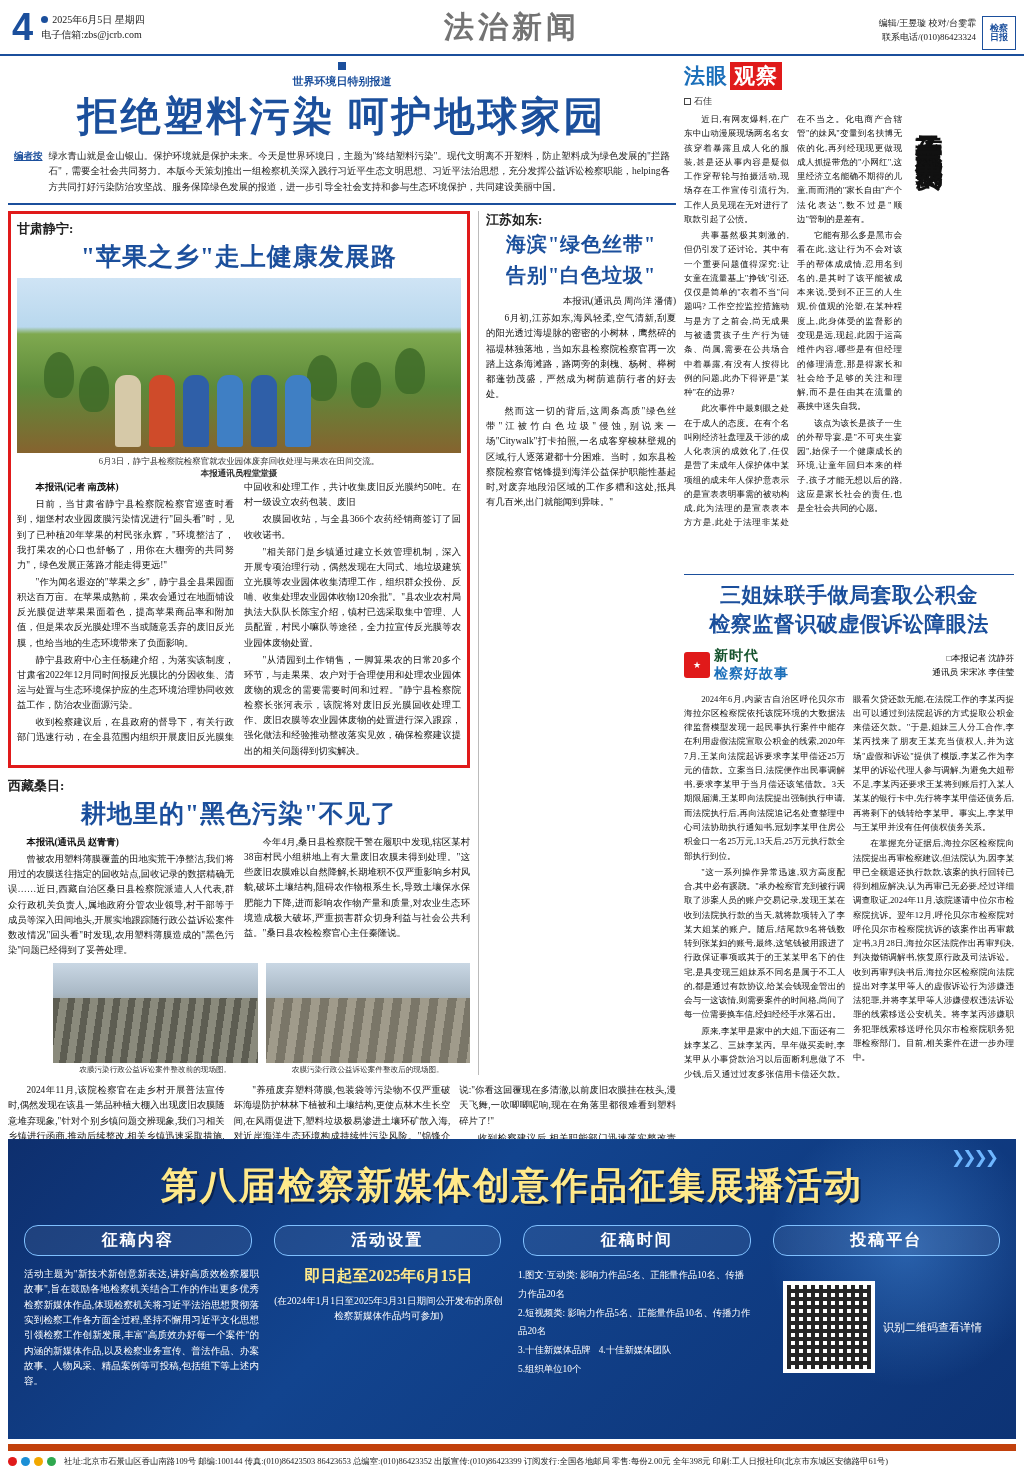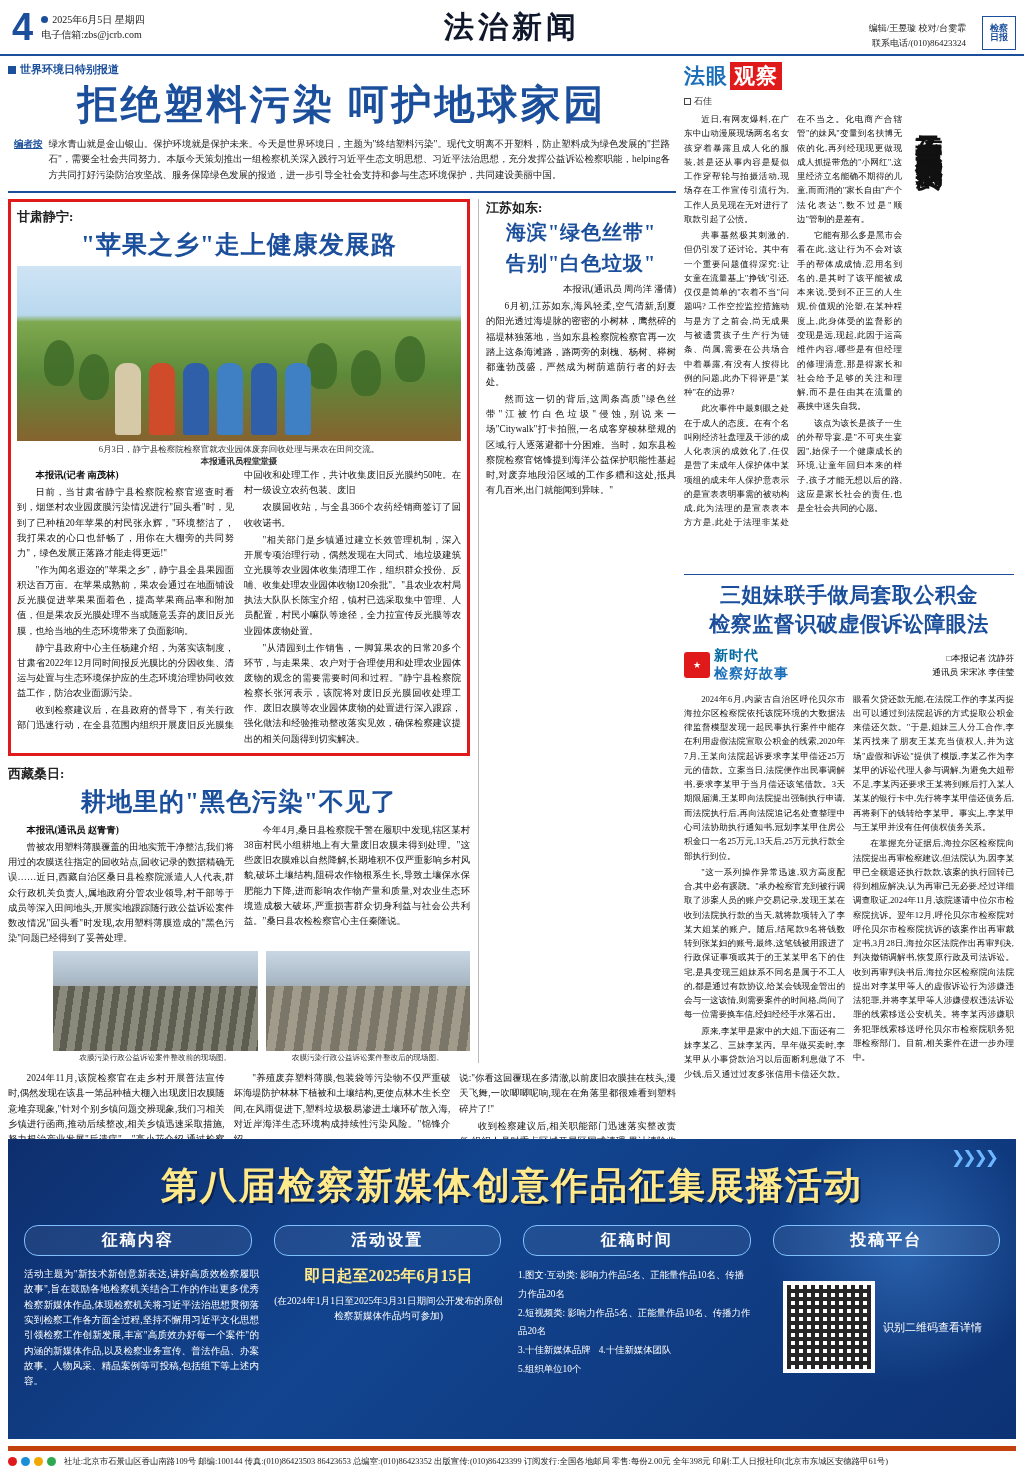--- a/index.html
+++ b/index.html
@@ -21,45 +21,45 @@
   .page-num {
     font-size: 38px; font-weight: bold; color: #1b4f9c;
     font-family: "Liberation Sans", sans-serif;
     line-height: 1; margin-right: 8px; padding-left: 4px;
   }
   .mh-left { font-size: 10px; color: #222; line-height: 1.5; }
   .mh-left .row1 { display: flex; align-items: center; gap: 4px; }
   .mh-dot { width: 7px; height: 7px; background: #1b4f9c; border-radius: 50%; display: inline-block; }
   .mh-title {
     position: absolute; left: 0; right: 0; text-align: center;
-    font-size: 30px; font-weight: bold; color: #0f172a;
+    font-size: 30px; font-weight: bold; color: #737373;
     font-family: Liberation Mono, monospace; letter-spacing: 4px;
   }
   .mh-right {
-    margin-left: auto; display: flex; align-items: flex-end; gap: 16px;
+    margin-left: auto; display: flex; align-items: flex-start; gap: 6px;
     font-size: 9px; color: #222; line-height: 1.6; text-align: right;
     z-index: 2;
     margin-top: 12px;
   }
   .mh-logo {
     width: 34px; height: 34px; border: 1px solid #1b4f9c; color: #1b4f9c;
     font-size: 9px; font-weight: bold; display: flex; flex-direction: column;
     align-items: center; justify-content: center; line-height: 1.05;
     font-family: "Liberation Serif", serif;
   }
 
   
   .content { display: flex; padding: 6px 8px 0 8px; gap: 8px; }
   .col-left { width: 668px; }
   .col-right { width: 330px; }
 
   
   .sr-tag {
     font-size: 11px; color: #1b4f9c; font-weight: bold;
-    display: flex; align-items: center; gap: 4px; margin-bottom: 4px;
+    display: flex; align-items: center; gap: 4px; margin-bottom: 4px; flex-direction: column;
   }
   .sr-sq { width: 8px; height: 8px; background: #1b4f9c; }
   .hero-title {
     font-size: 40px; font-weight: bold; color: #1b4f9c;
     text-align: center; letter-spacing: 3px; line-height: 1.2;
     margin: 4px 0 8px 0;
   }
   .editor-note {
     display: flex; gap: 6px; font-size: 9.5px; line-height: 1.62;
     color: #222; text-align: justify; padding: 0 6px 8px 6px;
@@ -136,21 +136,21 @@
     text-align: center; margin: 4px 0 6px 0; letter-spacing: .5px;
   }
   .badge-new {
     display: inline-flex; align-items: center; gap: 4px; margin: 2px 0 5px 0;
   }
   .badge-ic {
     width: 26px; height: 26px; background: #e01a1a; color: #fff; font-size: 9px;
     display: flex; align-items: center; justify-content: center; border-radius: 3px;
     font-family: "Liberation Sans", sans-serif;
   }
-  .badge-t1 { font-size: 14px; font-weight: bold; color: #0369a1; letter-spacing: 1px; }
+  .badge-t1 { font-size: 14px; font-weight: bold; color: #14532d; letter-spacing: 1px; }
   .badge-t2 { font-size: 14px; font-weight: bold; color: #1b6fba; letter-spacing: 1px; }
 
   
   .ad {
     position: absolute; left: 8px; right: 8px; bottom: 34px; height: 300px;
     background: linear-gradient(135deg, #0e2f6e 0%, #12448f 40%, #0d3375 100%);
     overflow: hidden; padding: 10px 16px;
   }
   .ad::before {
     content: ""; position: absolute; right: -40px; top: -40px; width: 300px; height: 300px;
@@ -186,21 +186,21 @@
       repeating-linear-gradient(90deg, #000 0 4px, transparent 4px 8px);
     background-size: 8px 8px, 8px 8px;
     opacity: .85;
   }
   .qr-txt { font-size: 11px; color: #fff; writing-mode: horizontal-tb; }
 
   
   .footer {
     position: absolute; left: 8px; right: 8px; bottom: 6px;
     display: flex; align-items: center; gap: 8px;
-    border-top: 5px solid #c2410c; padding-top: 5px;
+    border-top: 7px solid #c2410c; padding-top: 5px;
     font-size: 8.4px; color: #222; margin-top: 44px;
   }
   .dots { display: flex; gap: 4px; }
   .dot { width: 9px; height: 9px; border-radius: 50%; }
 </style>
 </head>
 <body>
 
 <div class="page">
 

